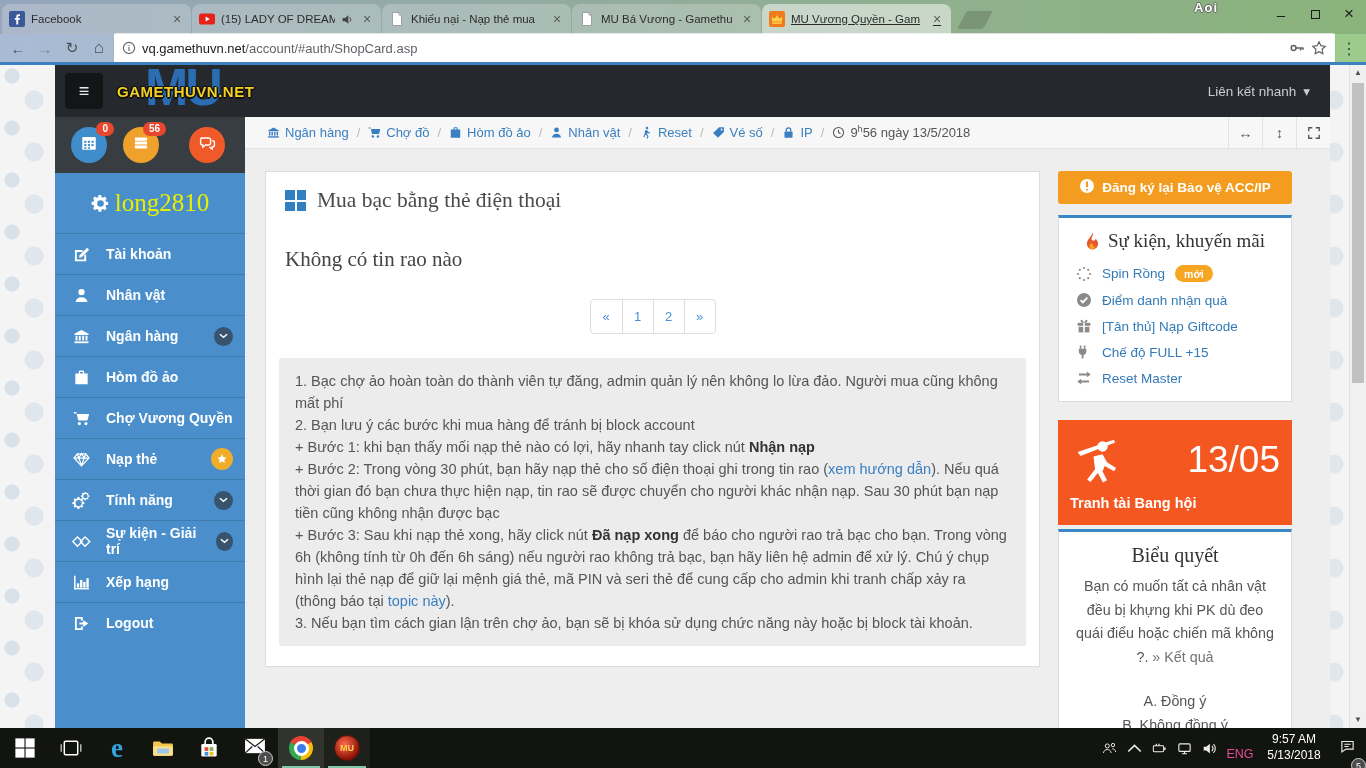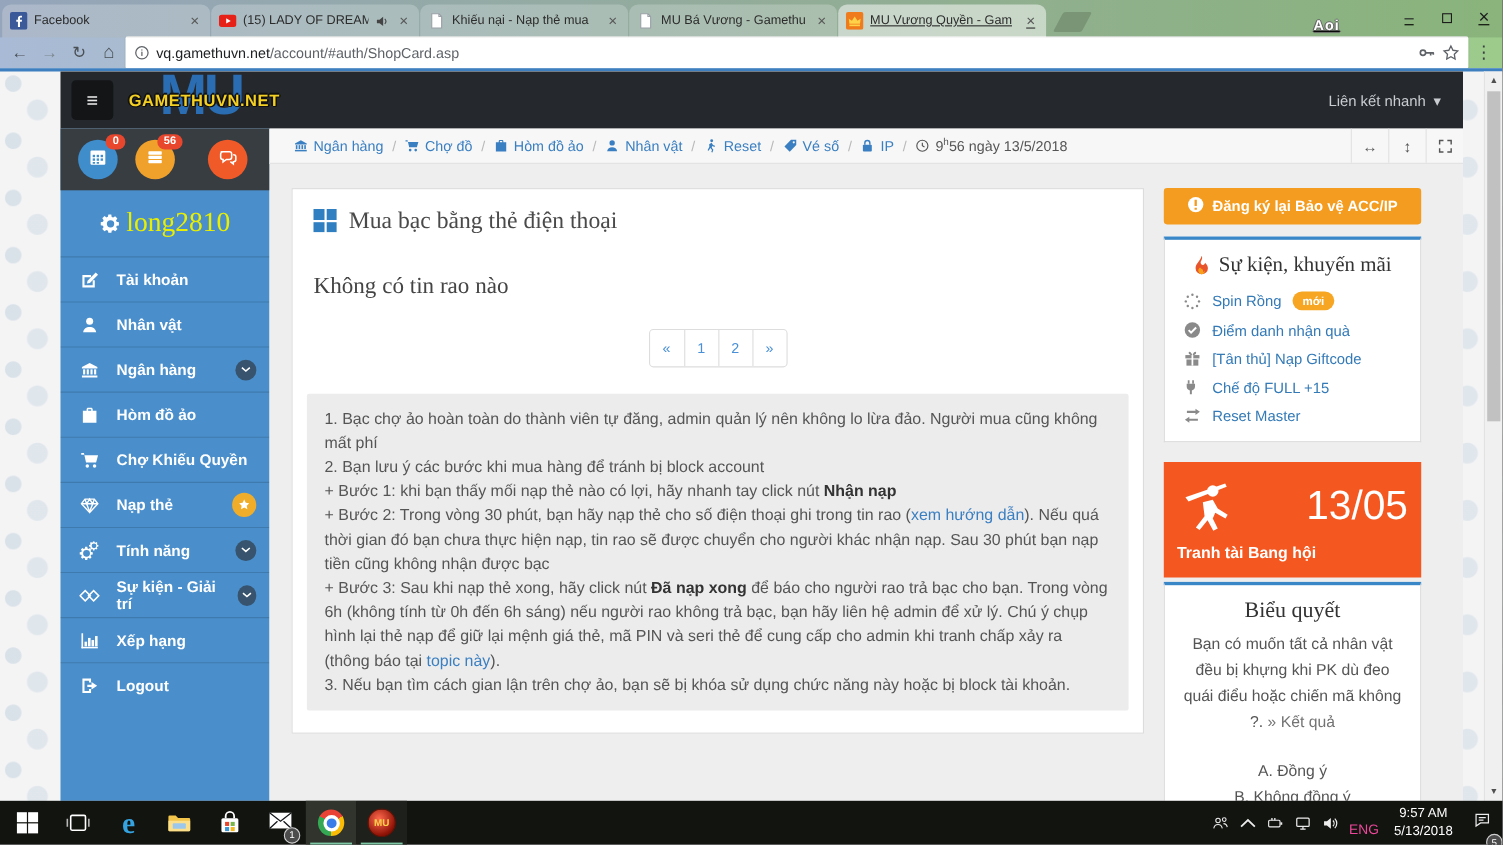--- a/index.html
+++ b/index.html
@@ -14,21 +14,21 @@
     border-radius:8px 8px 0 0; background:rgba(255,255,255,.22); font-size:11.5px; color:#2c2c2c;
     margin-right:1px; overflow:hidden; white-space:nowrap; }
   .tab.active { background:rgba(255,255,255,.5);text-decoration:underline; }
   .tab-title { flex:1; overflow:hidden; text-overflow:clip; }
   .favicon { width:16px; height:16px; flex:0 0 16px; }
   .favicon svg { width:16px; height:16px; display:block; }
   .tab-audio { width:13px; height:13px; flex:0 0 13px; color:#444; }
   .tab-audio svg { width:13px; height:13px; }
   .tab-close { flex:0 0 14px; text-align:center; color:#5a5a5a; font-size:14px; line-height:14px; }
   .newtab { width:26px; height:18px; background:rgba(80,100,75,.35); transform:skewX(-28deg); margin:0 0 5px 10px; border-radius:2px; }
-  .win-zone { position:absolute; right:0; top:0; height:30px; display:flex; align-items:flex-end;text-decoration:underline; }
+  .win-zone { position:absolute; right:0; top:0; height:30px; display:flex; align-items:flex-start; }
   .profile-name { font-weight:bold; font-size:13px; color:#fff; letter-spacing:1px;
     text-shadow:-1px 0 #666,1px 0 #666,0 -1px #666,0 1px #666; margin-right:46px; }
   .winbtn { width:34px; height:28px; display:flex; align-items:center; justify-content:center; color:#1c1c1c; font-size:15px; }
   .winbtn .restore { width:9px; height:9px; border:1.3px solid #1c1c1c; }
   .toolbar { height:28px; display:flex; align-items:center; gap:3px; padding:0 6px; }
   .nav-ic { width:24px; text-align:center; font-size:15px; color:#4a4f55; }
   .nav-ic.fwd { color:#7d8890; }
   .urlbar { flex:1; height:30px; background:#fff; border-radius:2px; display:flex; align-items:center;
     padding:0 8px; gap:6px; font-size:13px; box-shadow:0 1px 1px rgba(0,0,0,.2); }
   .url-info { width:14px; height:14px; color:#5f6368; } .url-info svg{width:14px;height:14px;}
@@ -356,21 +356,21 @@
                     <path d="M5.4 4.2V2.9c0-.8.6-1.4 1.4-1.4h2.4c.8 0 1.4.6 1.4 1.4v1.3h3.2v10.2H2.2V4.2zM6.7 2.8v1.4h2.6V2.8z"></path>
                   </svg></span>
                 <span>Hòm đồ ảo</span>
               </div>
               <div class="sb-item">
                 <span class="sb-ic"><svg viewBox="0 0 16 16" fill="currentColor">
                     <path d="M.8 1.8h2.3l.5 1.9h11.6l-1.7 6.1H4.9L3.4 3.2H.8z"></path>
                     <circle cx="6" cy="12.8" r="1.5"></circle>
                     <circle cx="12.2" cy="12.8" r="1.5"></circle>
                   </svg></span>
-                <span>Chợ Khiếu Quyền</span>
+                <span>Chợ Vương Quyền</span>
               </div>
               <div class="sb-item">
                 <span class="sb-ic"><svg viewBox="0 0 16 16" fill="none" stroke="currentColor" stroke-width="1.2">
                     <path d="M4 2.6h8l3 4L8 14 1 6.6z"></path>
                     <path d="M1 6.6h14M5.4 6.6L8 13.3l2.6-6.7M4 2.6l1.4 4L8 2.6l2.6 4 1.4-4"></path>
                   </svg></span>
                 <span>Nạp thẻ</span>
                 <span class="sb-star">
                   <svg viewBox="0 0 16 16" fill="#fff">
                     <path d="M8 1.6l1.9 3.9 4.2.6-3 3 .7 4.2L8 11.3l-3.8 2 .7-4.2-3-3 4.2-.6z"></path>

